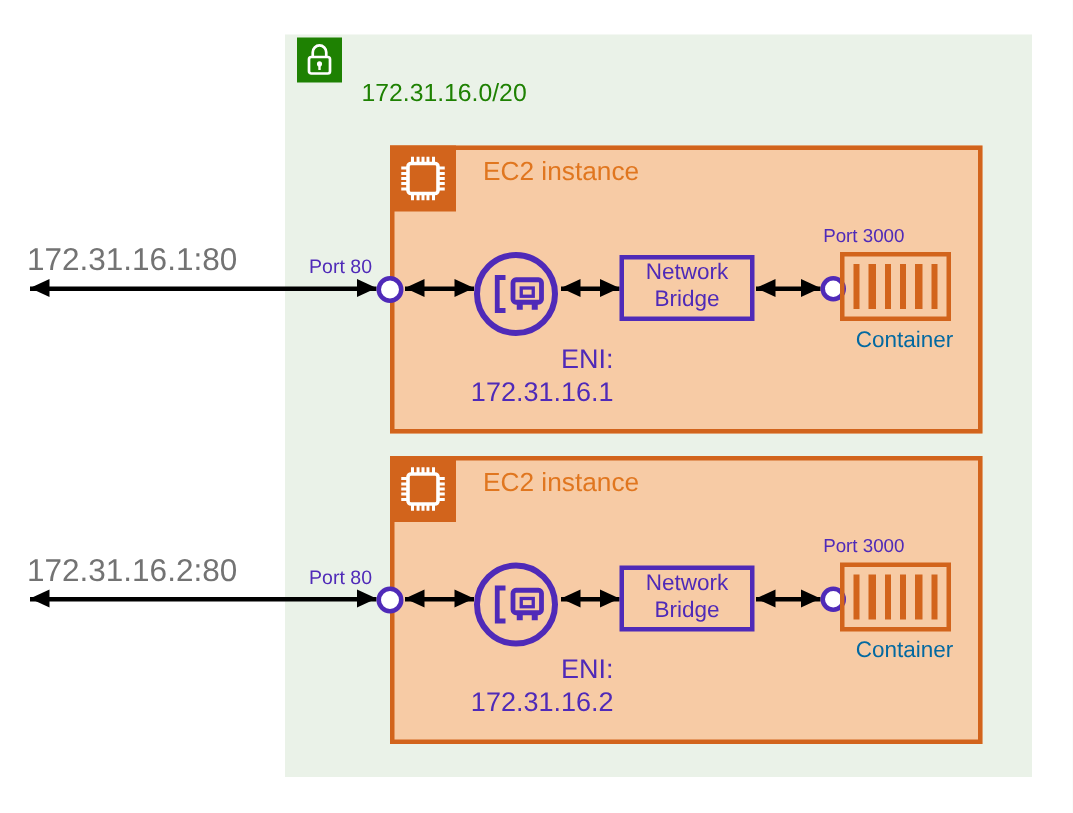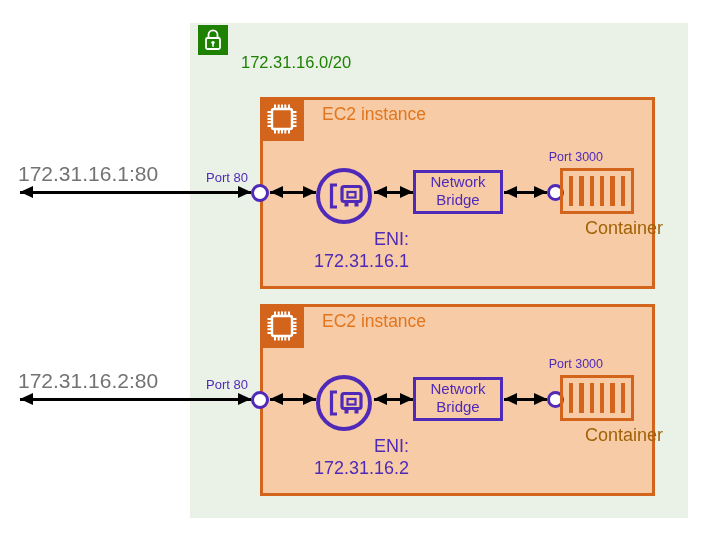--- a/index.html
+++ b/index.html
@@ -45,22 +45,22 @@
   .bridge{position:absolute;left:413px;top:170px;width:90px;height:44px;
     border:3px solid #4f2ab8;box-sizing:border-box;display:flex;align-items:flex-start;justify-content:center;}
   .bridge-label{font-size:15px;line-height:18px;color:#4f2ab8;text-align:center;width:70px;}
   .port3000{position:absolute;left:543px;top:150px;width:60px;text-align:right;
     font-size:12.5px;color:#4f2ab8;white-space:nowrap;}
   .cport-circle{position:absolute;left:547px;top:184px;width:17px;height:17px;
     border:3px solid #4f2ab8;border-radius:50%;background:#fff;box-sizing:border-box;}
   .container-icon{position:absolute;left:560px;top:168px;width:74px;height:46px;
     border:3px solid #d2641c;box-sizing:border-box;display:flex;justify-content:space-evenly;align-items:center;}
   .container-icon .bar{width:4.5px;height:30px;background:#d2641c;}
-  .container-label{position:absolute;left:577px;top:218px;width:94px;text-align:center;
-    font-size:18px;color:#a16207;white-space:nowrap;}
+  .container-label{position:absolute;left:556px;top:218px;width:94px;text-align:center;
+    font-size:15px;color:#0369a1;white-space:nowrap;}
 </style>
 </head>
 <body>
 
 <div class="canvas">
 
   <div class="subnet"></div>
   <div class="subnet-icon">
     <svg width="30" height="30" viewBox="0 0 30 30">
       <path d="M10.5 13 v-3.2 a4.5 4.5 0 0 1 9 0 V13" fill="none" stroke="#fff" stroke-width="1.8"></path>

